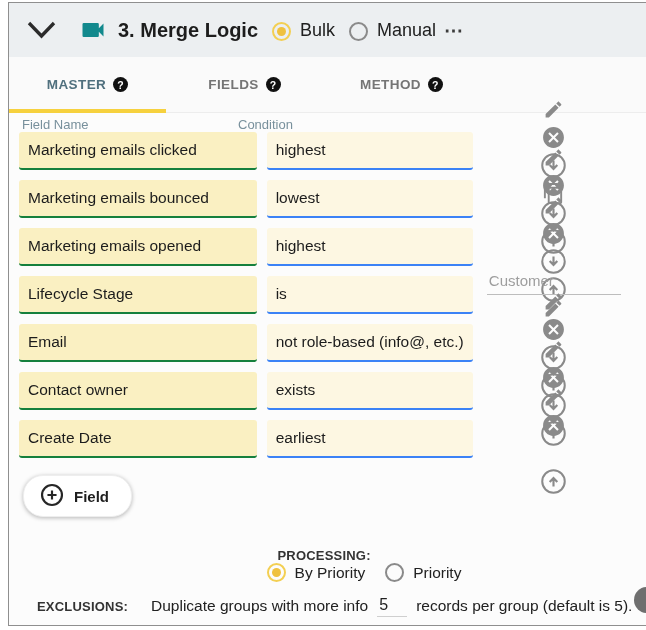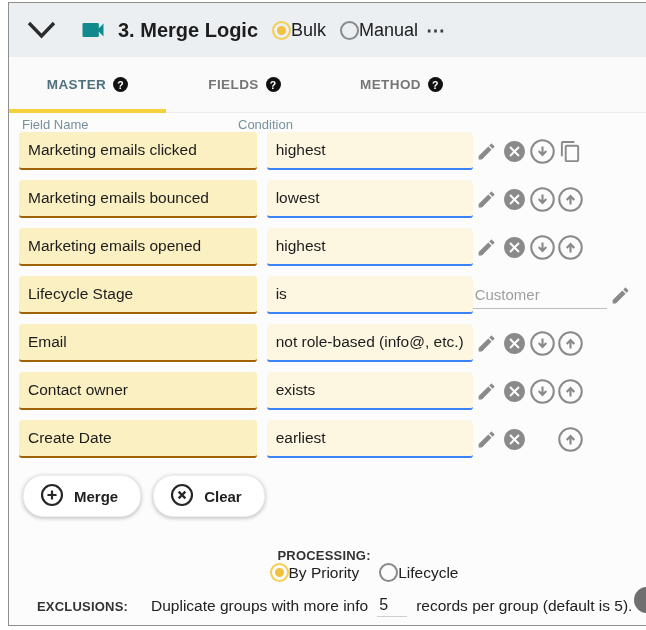--- a/index.html
+++ b/index.html
@@ -6,21 +6,21 @@
   body{width:646px;height:630px;position:relative;font-family:"Liberation Sans",sans-serif;}
   .frame{position:absolute;left:8px;top:2px;width:640px;height:624px;border:1px solid #8f8f8f;
          background:#FCFCFC;overflow:hidden;box-sizing:border-box;}
 
   
   .header{height:54px;background:#ECEFF1;display:flex;align-items:center;padding:0 0 0 16px;}
   .chevron{display:flex;align-items:center;margin-right:20px;}
   .cam{display:flex;align-items:center;margin-right:10px;}
   .title{font-size:20px;font-weight:bold;color:#1d1d1d;margin-right:14px;white-space:nowrap;}
   .mode-group{display:flex;align-items:center;gap:14px;}
-  .radio-item{display:flex;align-items:center;cursor:pointer;}
+  .radio-item{display:flex;align-items:flex-end;gap:9px;cursor:pointer;}
   .radio{width:19px;height:19px;border-radius:50%;border:2px solid #8a8a8a;box-sizing:border-box;
          position:relative;background:transparent;flex:0 0 auto;}
   .radio.selected{border-color:#F3CF52;}
   .radio.selected::after{content:'';position:absolute;inset:3px;border-radius:50%;background:#EFC13F;}
   .mode-label{font-size:18px;color:#202020;}
   .more-dots{font-size:19px;font-weight:bold;color:#3c3c3c;margin-left:8px;letter-spacing:1px;line-height:1;}
 
   
   .tabbar{height:56px;background:#FAFAFA;border-bottom:1px solid #ededed;display:flex;box-sizing:border-box;}
   .tab{width:157px;display:flex;align-items:center;justify-content:center;gap:7px;
@@ -31,24 +31,24 @@
         font-weight:bold;display:flex;align-items:center;justify-content:center;flex:0 0 auto;}
 
   
   .content{padding:3px 0 0 10px;position:relative;}
   .col-labels{display:flex;font-size:13px;color:#78909C;height:16px;align-items:center;margin-bottom:0px;}
   .col-label-1{width:218px;padding-left:3px;box-sizing:border-box;}
   .col-label-2{padding-left:1px;}
   .row{display:flex;align-items:center;height:38px;margin-bottom:10px;}
   .field-input,.cond-input{height:38px;border:none;border-radius:3px;font-size:15.5px;color:#1c1c1c;
         padding:0 9px;box-sizing:border-box;font-family:"Liberation Sans",sans-serif;outline:none;}
-  .field-input{width:248px;background:#FAF0C2;border-bottom:2px solid #a16207;margin-right:10px;}
+  .field-input{width:248px;background:#FAF0C2;border-bottom:2px solid #15803d;margin-right:10px;}
   .cond-input{width:206px;background:#FDF7E2;border-bottom:2px solid #3b82f6;}
   .actions{margin-left:auto;margin-right:12px;width:170px;display:flex;align-items:center;
-           }
+           justify-content:space-between;flex-direction:column;}
   .slot{width:28px;height:28px;display:flex;align-items:center;justify-content:center;cursor:pointer;}
   .slot.empty{cursor:default;}
   .value-input{width:130px;height:26px;border:none;border-bottom:1px solid #bdbdbd;background:transparent;
         color:#9e9e9e;font-size:15px;padding:0 2px;outline:none;font-family:"Liberation Sans",sans-serif;}
 
   
   .buttons-row{display:flex;gap:12px;margin:17px 0 0 4px;}
   .pill{height:40px;border-radius:20px;background:#fff;border:1px solid #eeeeee;
         box-shadow:0 1px 4px rgba(0,0,0,.28);display:flex;align-items:center;gap:9px;
         padding:0 22px 0 15px;font-weight:bold;font-size:15px;color:#1f1f1f;cursor:pointer;}
@@ -296,43 +296,34 @@
       </div>
 
     <div class="buttons-row">
       <div class="pill">
         <span>
           <svg width="26" height="26" viewBox="0 0 24 24">
               <circle cx="12" cy="12" r="9.2" fill="none" stroke="#262626" stroke-width="2"></circle>
               <path d="M12 7.8v8.4M7.8 12h8.4" fill="none" stroke="#262626" stroke-width="2"></path>
             </svg>
         </span>
-        <span>Merge</span>
-      </div>
-      <div class="pill">
-        <span>
-          <svg width="26" height="26" viewBox="0 0 24 24">
-              <circle cx="12" cy="12" r="9.2" fill="none" stroke="#262626" stroke-width="2"></circle>
-              <path d="M8.9 8.9l6.2 6.2M15.1 8.9l-6.2 6.2" fill="none" stroke="#262626" stroke-width="2.1"></path>
-            </svg>
-        </span>
-        <span>Clear</span>
+        <span>Field</span>
       </div>
     </div>
 
     <div class="processing-row">
       <span class="section-label">PROCESSING:</span>
       <div class="proc-options" id="processing-options">
           <div class="radio-item">
             <span class="radio selected"></span>
             <span class="proc-label">By Priority</span>
           </div>
           <div class="radio-item">
             <span class="radio"></span>
-            <span class="proc-label">Lifecycle</span>
+            <span class="proc-label">Priority</span>
           </div>
         </div>
     </div>
 
     <div class="exclusions-row">
       <span class="section-label">EXCLUSIONS:</span>
       <span>Duplicate groups with more info</span>
       <input class="excl-input" value="5" style="">
       <span>records per group (default is 5).</span>
     </div>

